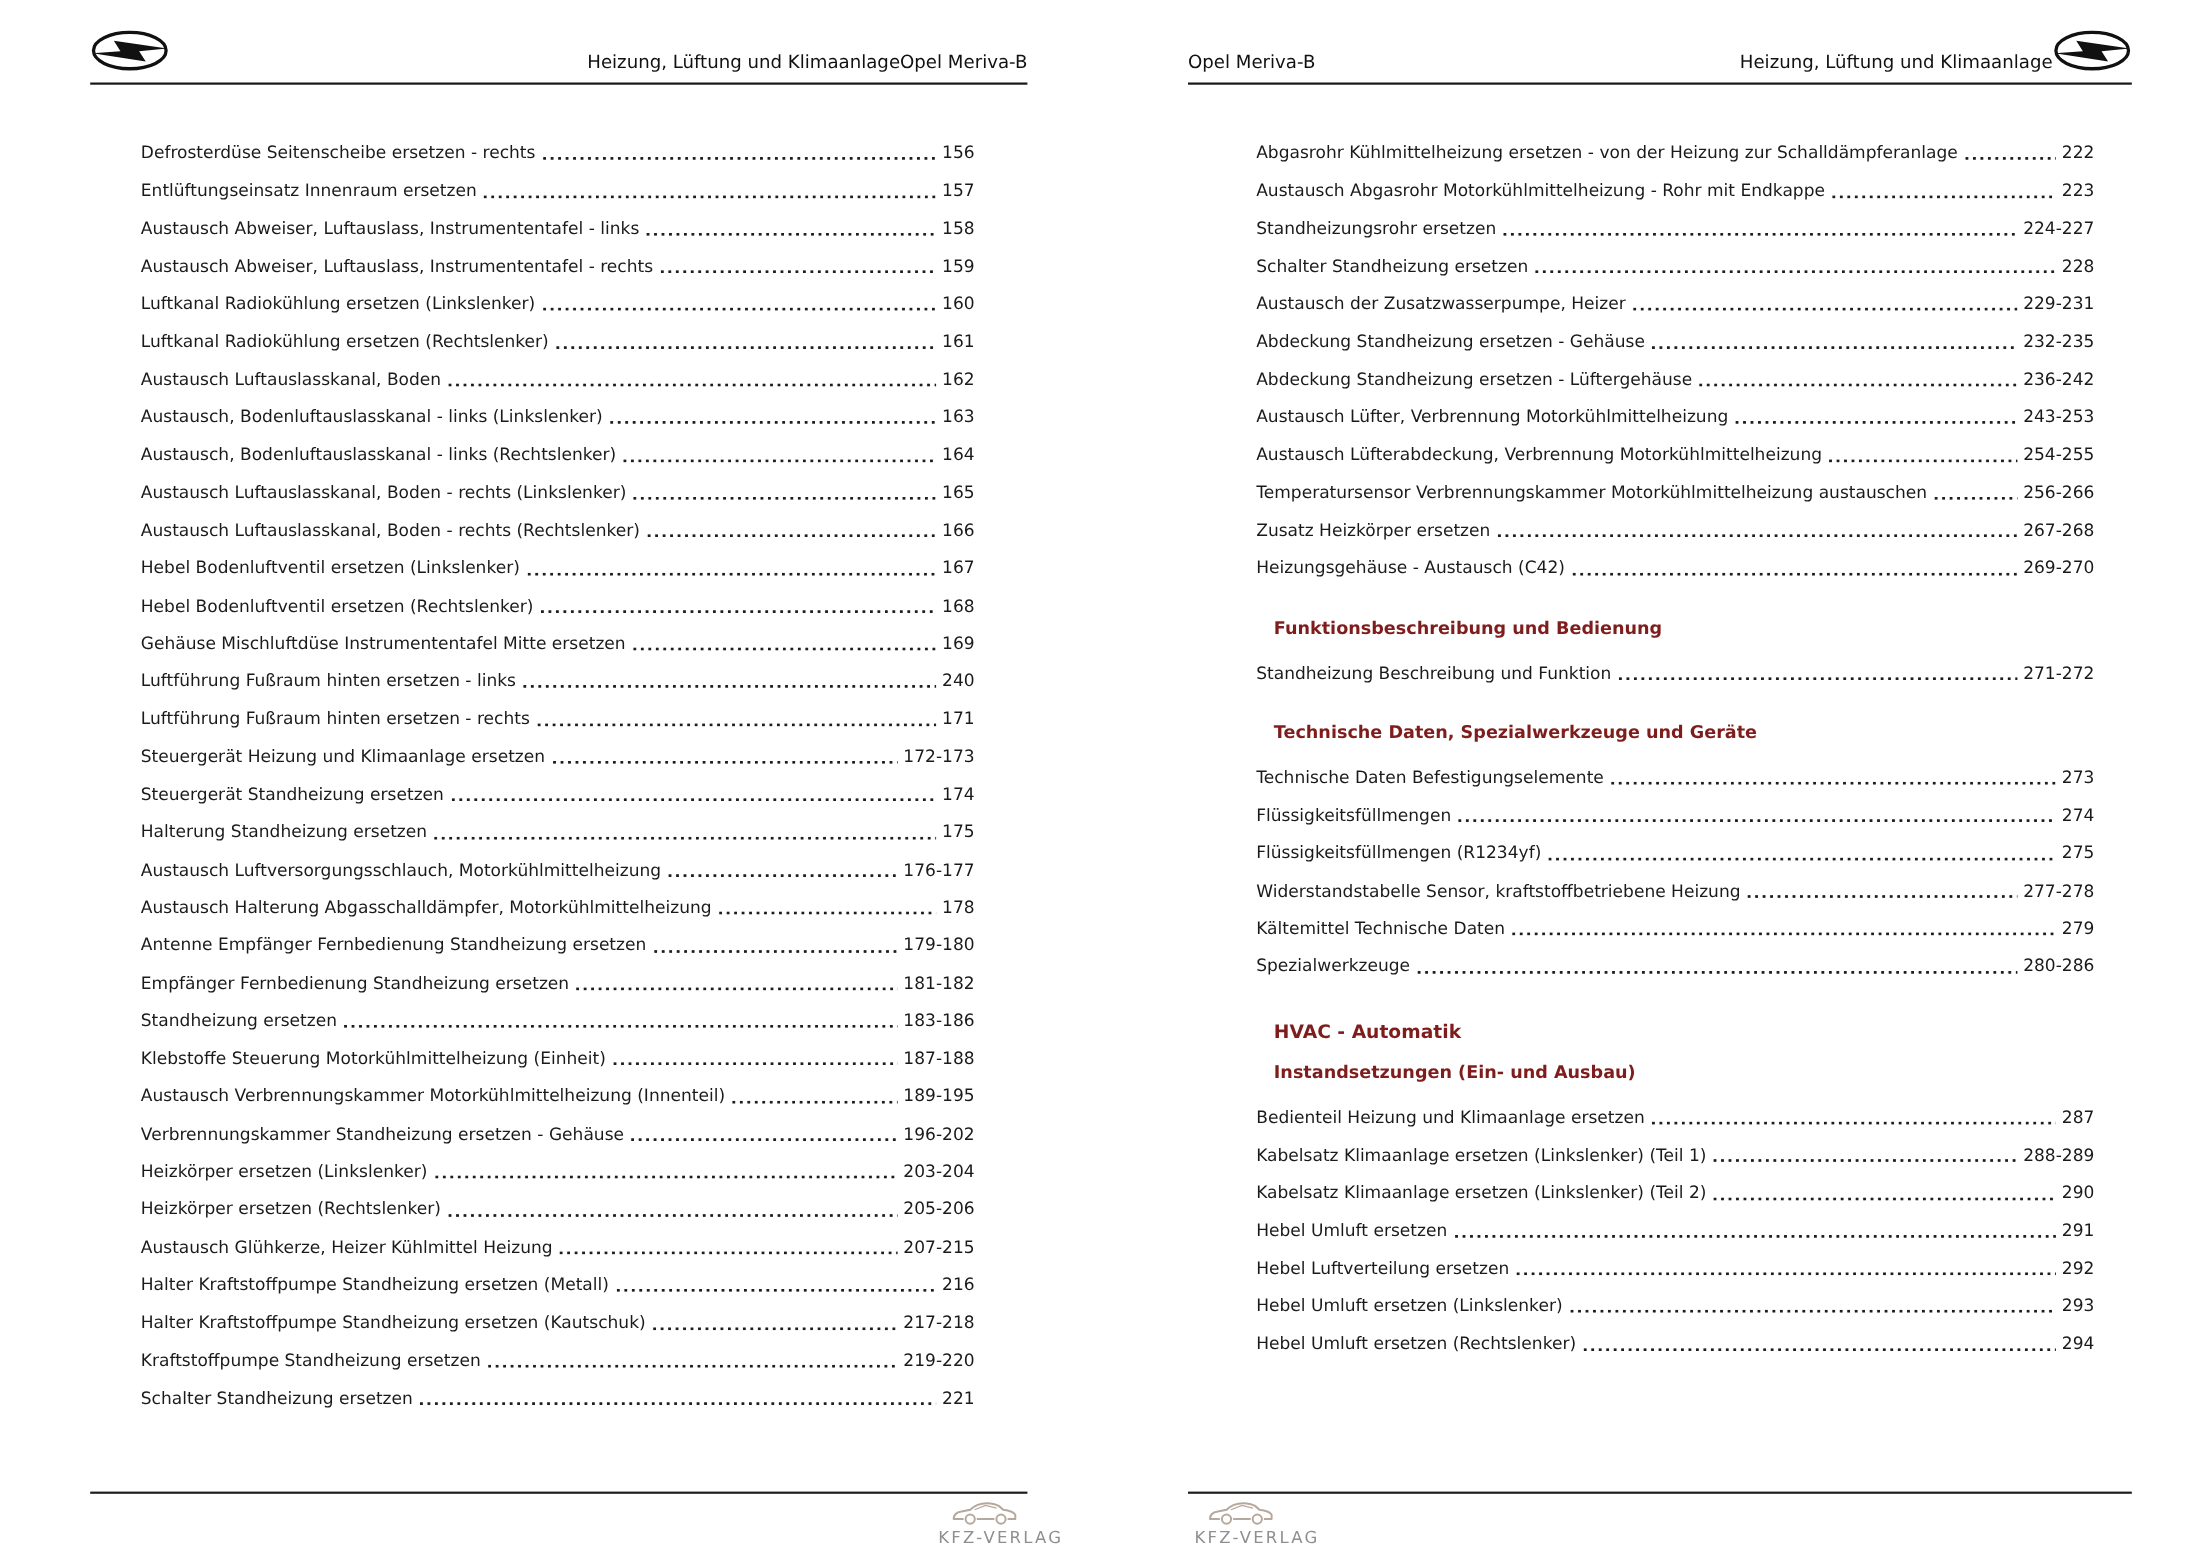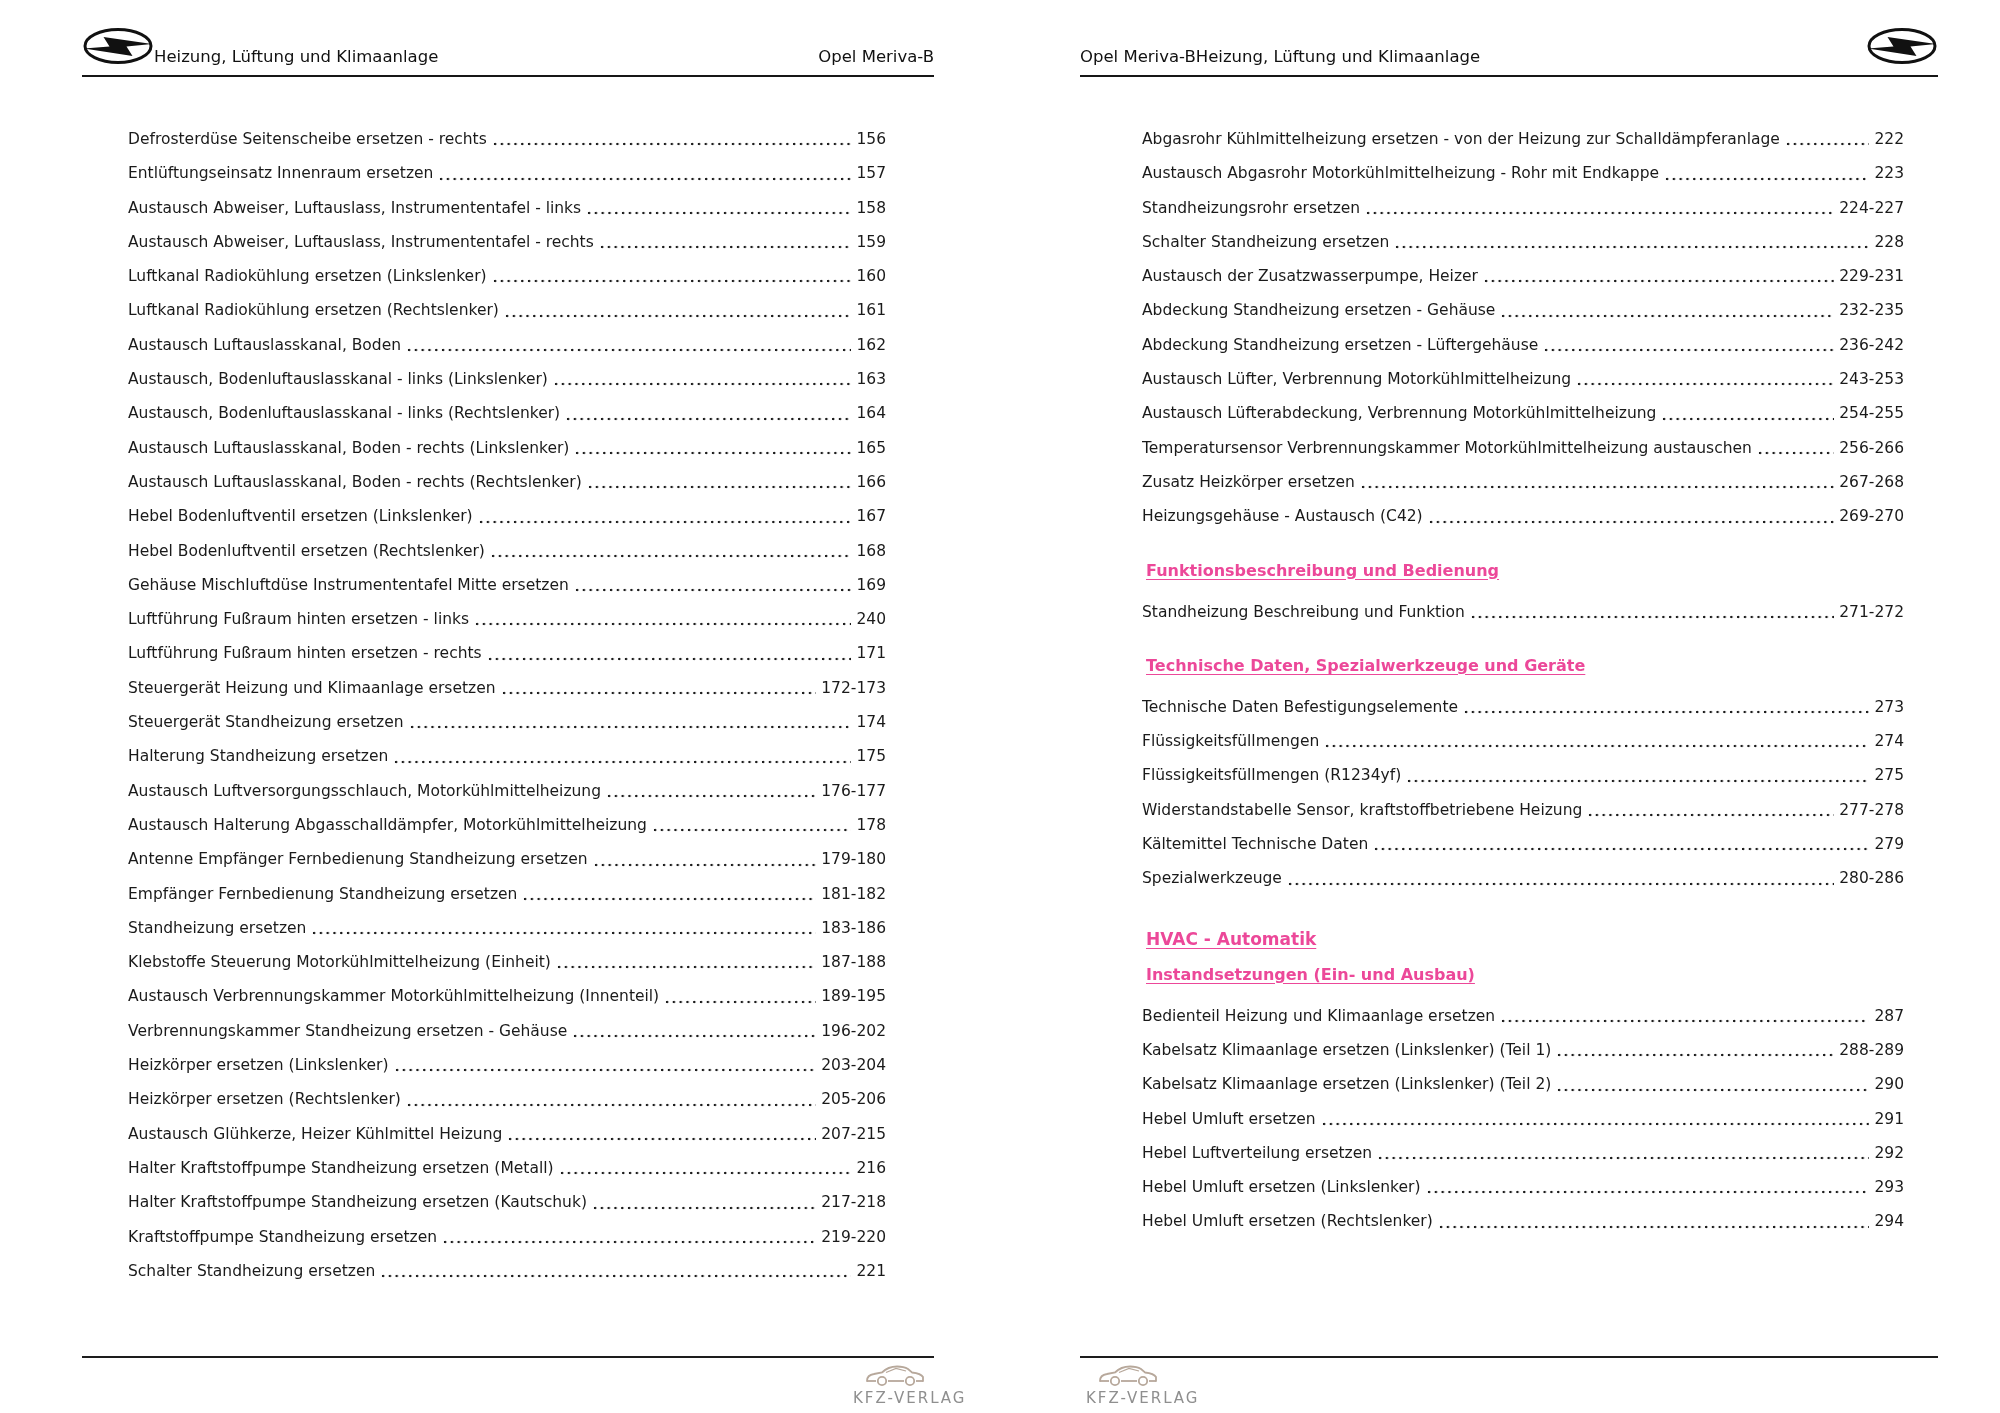--- a/index.html
+++ b/index.html
@@ -18,21 +18,21 @@
   .header {
     position: absolute; top: 26px;
     display: flex; align-items: flex-end;
     border-bottom: 2.5px solid #161616;
     padding-bottom: 9px;
     font-size: 16.5px;
     color: #111;
   }
   .page-left  .header { left: 82px; right: 66px; }
   .page-right .header { left: 80px; right: 62px; }
-  .h-center { flex: 1 1 auto; text-align: left; white-space: nowrap; }
+  .h-center { flex: 1 1 auto; text-align: right; white-space: nowrap; }
   .h-side   { white-space: nowrap; }
   .opel-logo svg { display: block; }
 
   
   .toc-wrap { position: absolute; top: 122px; }
   .page-left  .toc-wrap { left: 128px; right: 114px; }
   .page-right .toc-wrap { left: 142px; right: 96px; }
 
   .toc-row {
     display: flex;
@@ -48,25 +48,24 @@
     margin: 0 5px 10px 6px;
     background-image: radial-gradient(circle at 2px 2px, #1c1c1c 1.25px, transparent 1.6px);
     background-size: 6.8px 4px;
     background-repeat: repeat-x;
   }
   .toc-page { white-space: nowrap; flex: 0 0 auto; }
 
   .toc-heading {
     font-weight: bold;
     font-size: 16px;
-    text-decoration: underline;
     text-underline-offset: 3px;
     line-height: 22px;
-    margin: 26px 0 13px 4px;
-    color: #ec4899;
+    margin: 26px 0 13px 16px;
+    color: #7f1d1d;
     white-space: nowrap;
   }
   .toc-heading.large { font-size: 17px; margin-top: 32px; margin-bottom: 14px; }
   .toc-heading.large + .toc-heading { margin-top: 2px; }
 
   
   .footer-rule {
     position: absolute; top: 1356px;
     border-top: 2px solid #1d1d1d;
   }

